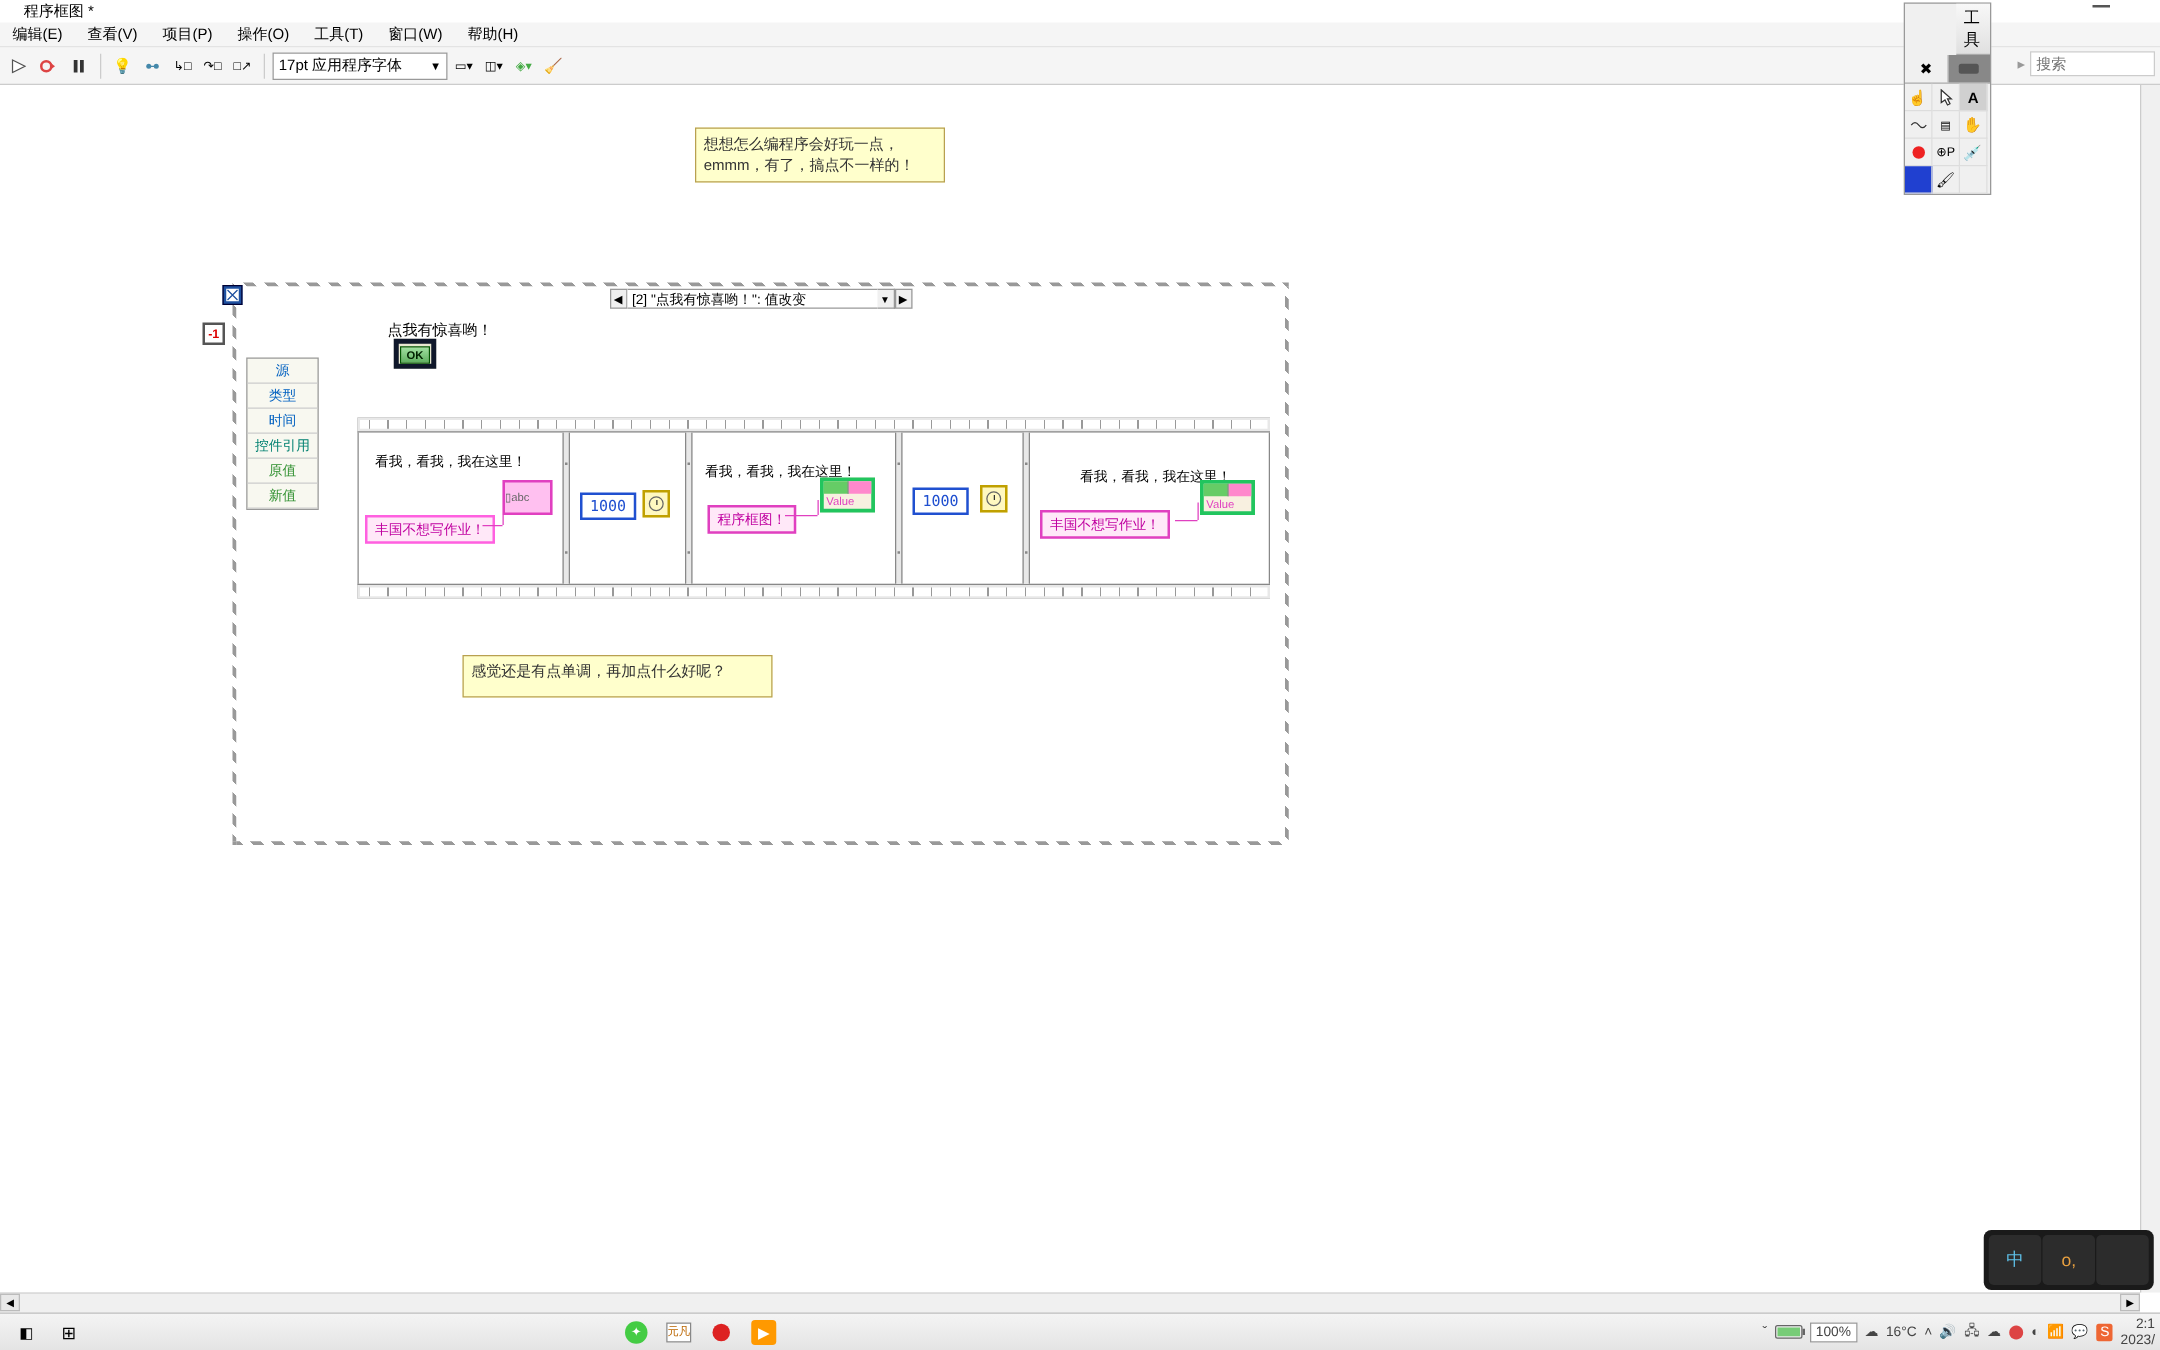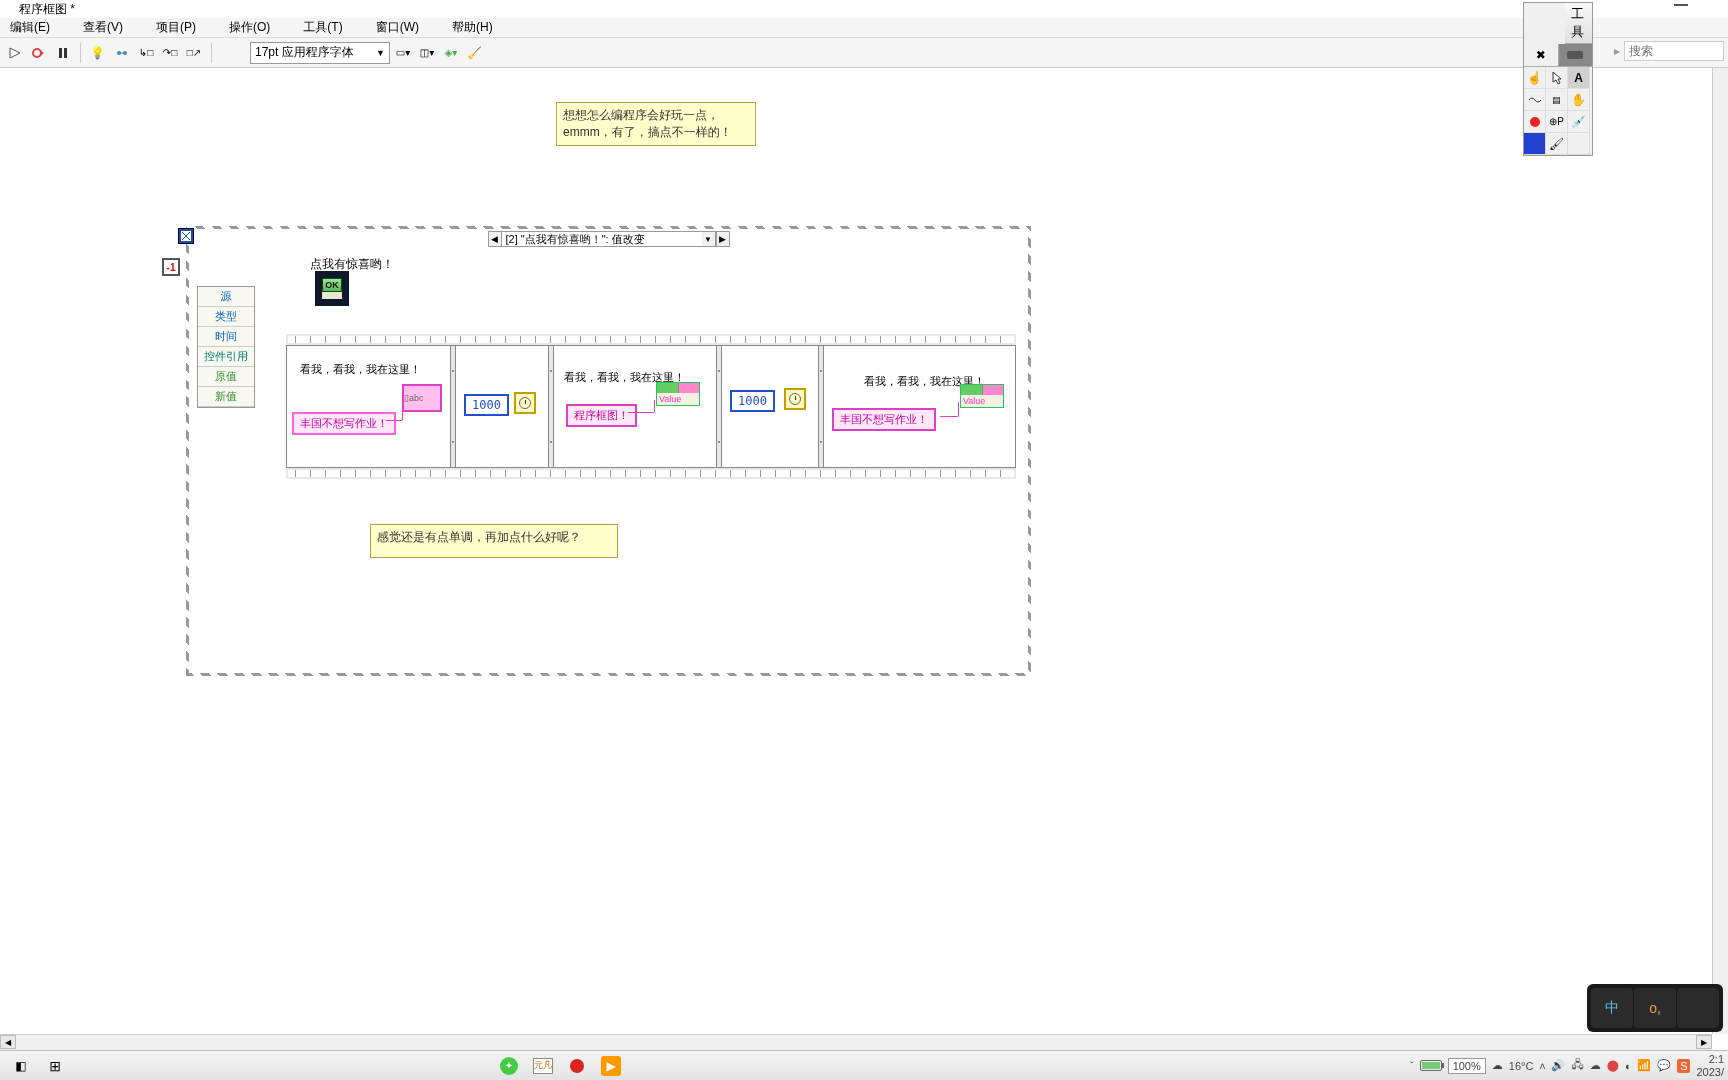--- a/index.html
+++ b/index.html
@@ -1,27 +1,27 @@
 <!DOCTYPE html>
 <html><head>
 <meta charset="utf-8">
 <style>
 * { box-sizing: border-box; margin: 0; padding: 0; }
 body { font-family: "Microsoft YaHei", SimSun, sans-serif; font-size: 12px; background: #fff; overflow: hidden; width: 1728px; height: 1080px; position: relative; }
 
 .title-bar { height: 18px; display: flex; align-items: center; padding-left: 19px; font-size: 12px; position: relative; }
 .min-btn { position: absolute; right: 40px; top: 4px; width: 14px; height: 2px; background: #555; }
 
-.menu-bar { height: 20px; display: flex; align-items: center; background: #f5f5f5; border-bottom: 1px solid #ddd; gap: 13px; }
+.menu-bar { height: 20px; display: flex; align-items: center; background: #f5f5f5; border-bottom: 1px solid #ddd; }
 .menu-item { padding: 2px 10px; cursor: default; }
 
 .toolbar { height: 30px; display: flex; align-items: center; background: #f5f5f5; border-bottom: 1px solid #ccc; padding: 0 4px; gap: 2px; }
 .tb-btn { width: 22px; height: 22px; display: flex; align-items: center; justify-content: center; border: 1px solid transparent; cursor: pointer; }
 .tb-divider { width: 1px; height: 20px; background: #ccc; margin: 0 4px; }
-.font-select { height: 22px; width: 140px; border: 1px solid #999; background: #fff; font-size: 12px; padding: 0 4px; display:flex; align-items:center;margin-left:32px; }
+.font-select { height: 22px; width: 140px; border: 1px solid #999; background: #fff; font-size: 12px; padding: 0 4px; display:flex; align-items:center; }
 .font-select-arrow { margin-left:auto; font-size:9px; }
 .search-area { position: absolute; right: 4px; top: 40px; height: 22px; display: flex; align-items: center; }
 .search-input { width: 100px; height: 20px; border: 1px solid #ccc; padding: 0 4px; font-size: 12px; }
 
 .tools-panel { position: absolute; right: 135px; top: 2px; width: 70px; background: #f0f0f0; border: 1px solid #999; z-index: 100; }
 .tools-title { background: linear-gradient(#f8f8f8,#e0e0e0); border-bottom: 1px solid #aaa; padding: 2px 6px; font-size: 13px; display:flex;margin-left:41px; }
 .tools-mode { display:flex; border-bottom:1px solid #aaa; }
 .tools-mode-btn { flex:1; height:22px; display:flex; align-items:center; justify-content:center; border-right:1px solid #aaa; }
 .tools-grid { display: grid; grid-template-columns: repeat(3, 22px); }
 .tool-cell { width: 22px; height: 22px; display: flex; align-items: center; justify-content: center; border: 1px solid #ddd; border-top:none; border-left:none; cursor: pointer; }
@@ -40,37 +40,37 @@
 .case-dropdown { width: 14px; height: 16px; background: #f0f0f0; border: 1px solid #999; border-left:none; display:flex; align-items:center; justify-content:center; font-size:8px; }
 
 .event-data-cluster { position: absolute; left: 11px; top: 60px; width: 58px; background: #f8f8f0; border: 1px solid #999; }
 .cluster-item { border-bottom: 1px solid #ccc; text-align: center; padding: 2px 0; font-size: 11px; }
 .cluster-item.blue { color: #0060c0; }
 .cluster-item.teal { color: #008070; }
 .cluster-item.green { color: #309030; }
 
 .node-label { position: absolute; font-size: 12px; }
 .ok-button { position: absolute; width: 34px; height: 34px; }
-.ok-button-outer { width:34px; height:35px; background:#e8e8d0; border:7px solid #0f172a; display:flex; align-items:flex-start; justify-content:center; }
+.ok-button-outer { width:34px; height:24px; background:#e8e8d0; border:4px solid #0f172a; display:flex; align-items:flex-end; justify-content:center; }
 .ok-button-inner { width: 24px; height: 14px; background: linear-gradient(#a0e0a0,#60b060); border: 1px solid #050; display: flex; align-items: center; justify-content: center; font-size: 9px; font-weight: bold; color:#020; }
 
 .flat-seq { position: absolute; background: #fff; }
 .flat-seq-border { position: absolute; inset: 0; border: 1px solid #888; }
 .film-strip { position: absolute; left: 0; right: 0; height: 12px; background: #e8e8e8; border-bottom:1px solid #888; }
 .film-strip.bottom { bottom: 0; border-bottom:none; border-top:1px solid #888; }
 .film-strip::before { content: ""; position: absolute; inset: 2px 2px; background: repeating-linear-gradient(90deg, #fff 0 7px, #999 7px 8px, #fff 8px 15px); }
 .frame-divider { position: absolute; top: 12px; bottom: 12px; width: 6px; background: #e8e8e8; border-left: 1px solid #888; border-right: 1px solid #888; }
 .frame-divider::before, .frame-divider::after { content:""; position:absolute; left:1px; right:1px; height:2px; background:#888; }
 .frame-divider::before { top: 20%; } .frame-divider::after { bottom: 20%; }
 
 .frame-label { position: absolute; font-size: 11px; }
 .string-const { position: absolute; background: #ffe8f8; border: 2px solid #e040c0; padding: 2px 6px; font-size: 11px; color: #c000a0; }
 .string-const.active { border-color:#ff60e0; }
 .local-var { position: absolute; width: 30px; height: 22px; background: #f8f0e0; border: 1px solid #aa8; display:flex; align-items:center; font-size:8px; }
-.local-var-cluster { position:absolute; display:flex; flex-direction:column; border:1px solid #22c55e; background:#f8f0e0; }
+.local-var-cluster { position:absolute; display:flex; flex-direction:column; border:3px solid #22c55e; background:#f8f0e0; }
 .local-var-top { height:10px; display:flex; }
 .local-var-top span:first-child{ flex:1; background:#6c6; border-right:1px solid #888; }
 .local-var-top span:last-child{ flex:1; background:#f8c; }
 .local-var-label { height:12px; font-size:9px; color:#e040c0; padding:0 2px; display:flex; align-items:center; }
 
 .num-const { position: absolute; background: #fff; border: 2px solid #2050d0; padding: 2px 6px; font-size: 12px; color: #2050d0; font-family: monospace; }
 .wait-node { position: absolute; width: 22px; height: 22px; background: #fff8c0; border: 2px solid #c0a000; display: flex; align-items: center; justify-content: center; }
 .watch-icon { width: 12px; height: 12px; border: 1.5px solid #666; border-radius: 50%; position: relative; }
 .watch-icon::after { content:""; position:absolute; left:45%; top:20%; width:1px; height:40%; background:#333; transform-origin:bottom; }
 

